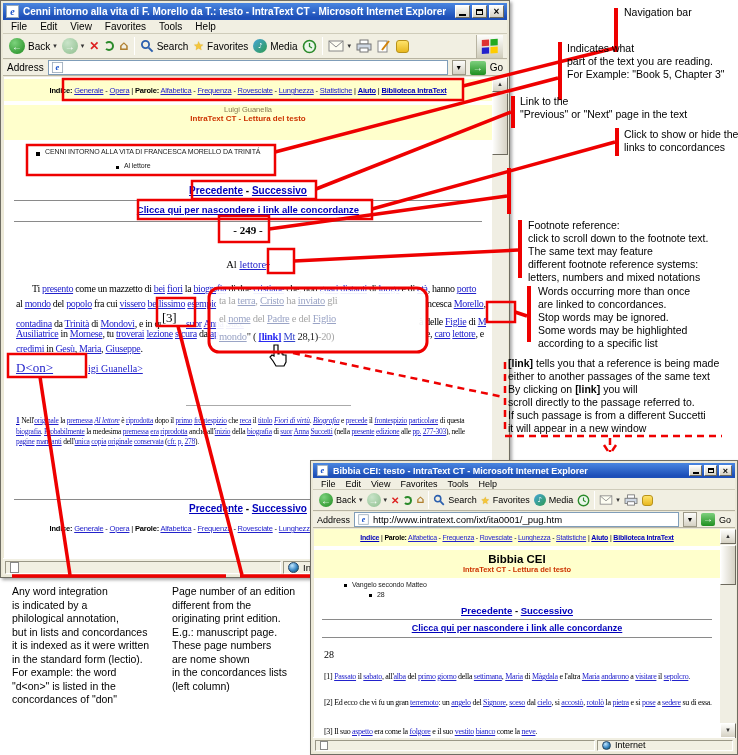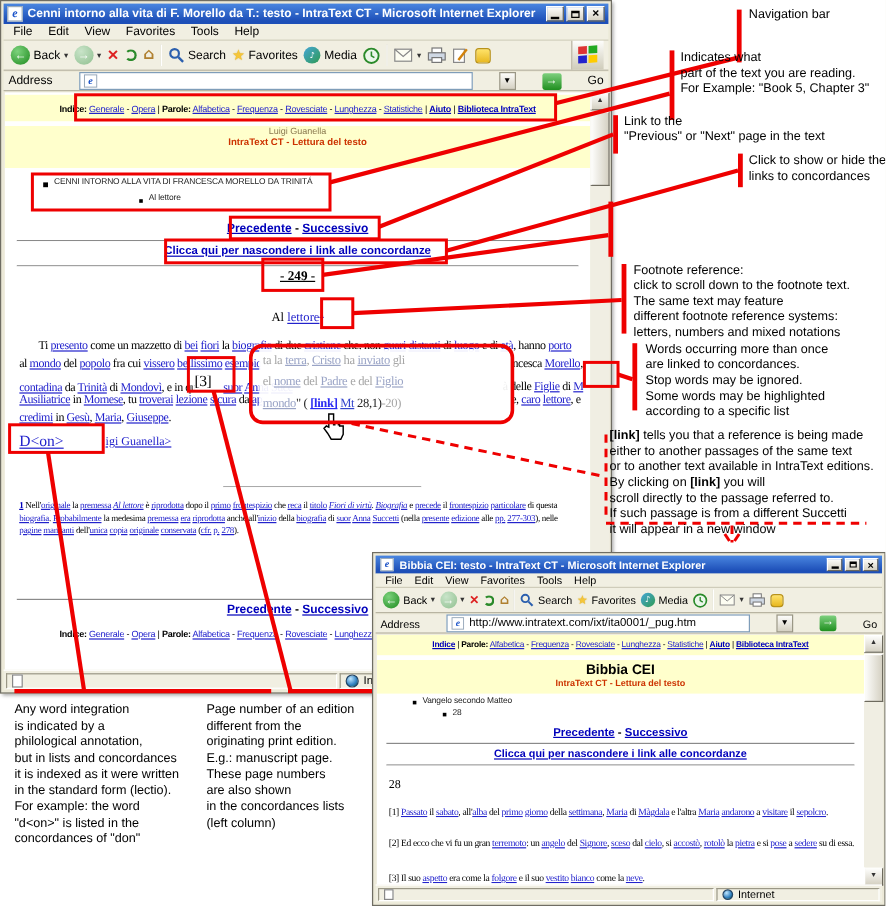--- a/index.html
+++ b/index.html
@@ -36,21 +36,21 @@
   .stopx{color:#d22;font:bold 12px "Liberation Sans";}
   .refr{width:10px;height:10px;border:2px solid #2a8a2a;border-left-color:transparent;border-radius:50%;}
   .homeg{color:#b08030;font:bold 13px "DejaVu Sans",sans-serif;line-height:12px;}
   .star{color:#f5c63a;font:12px "DejaVu Sans",sans-serif;text-shadow:0 0 1px #c90;}
   .media{width:14px;height:14px;border-radius:50%;background:linear-gradient(135deg,#46a6d8,#2e9a52);
          color:#fff;font:7px "DejaVu Sans";display:inline-flex;align-items:center;justify-content:center;}
   .msgr{width:13px;height:13px;border-radius:3px;background:linear-gradient(#ffe36a,#e8b820);border:1px solid #b8921a;}
   .winflag{margin-left:auto;margin-right:4px;flex:none;background:linear-gradient(#fdfdfb,#cfccba);
            border-left:1px solid #b8b4a2;padding:1px 3px;}
   .addrbar{position:absolute;left:2px;right:2px;background:#f1efe2;border-bottom:1px solid #b8b4a2;
-           display:flex;align-items:center;gap:22px;padding:0 4px;font-size:10px;}
+           display:flex;align-items:center;gap:4px;padding:0 4px;font-size:10px;}
   .addr-inp{flex:1;height:15px;background:#fff;border:1px solid #7f9db9;display:flex;align-items:center;
             gap:3px;padding:0 2px;font-size:9.5px;white-space:nowrap;overflow:hidden;}
   .addr-drop{width:14px;height:15px;background:linear-gradient(#fdfdfb,#d5d1c3);border:1px solid #9a9786;
              font-size:7px;text-align:center;line-height:14px;}
   .go-ico{width:16px;height:14px;border-radius:2px;background:linear-gradient(#7ed07e,#1f8f1f);
           color:#fff;font:bold 10px "Liberation Sans";text-align:center;line-height:13px;}
   .content{position:absolute;background:#fff;overflow:hidden;
            font-family:"Liberation Serif",serif;color:#000;}
   .sbar{position:absolute;background:#f0eee3;}
   .sbtn{position:absolute;left:0;width:16px;height:15px;background:linear-gradient(#fdfdfb,#d5d1c3);
@@ -224,21 +224,21 @@
       <div class="linkrow" style="top:108px;">
         <span class="blk">Precedente</span>
         <span> <span>-</span> </span>
         <span class="blk">Successivo</span>
       </div>
       <div class="hr3" style="left:10px;width:468px;top:123px;"></div>
       <div class="linkrow" style="top:127px;font-size:9.5px;">
         <span class="blk">Clicca qui per nascondere i link alle concordanze</span>
       </div>
       <div class="hr3" style="left:10px;width:468px;top:144px;"></div>
-      <div class="linkrow" style="top:147px;font:bold 11px 'Liberation Serif',serif;color:#000;text-decoration:underline;">- 249 -</div>
+      <div class="linkrow" style="top:147px;font:bold 11px 'Liberation Serif',serif;color:#000;">- 249 -</div>
       <div class="linkrow" style="top:180px;font:10.5px 'Liberation Serif',serif;color:#000;">Al <span class="lk">lettore</span><sup><span class="lk">1</span></sup></div>
 
       <div class="pline" style="top:206px;padding-left:16px;">Ti <span class="lk">presento</span> come un mazzetto di <span class="lk">bei</span> <span class="lk">fiori</span> la <span class="lk">biografia</span> di due <span class="lk">cristiane</span> che, non <span class="lk">guari</span> <span class="lk">distanti</span> di <span class="lk">luogo</span> e di <span class="lk">età</span>, hanno <span class="lk">porto</span></div>
       <div class="pline" style="top:221px;"><span class="seg" style="width:201px;">al <span class="lk">mondo</span> del <span class="lk">popolo</span> fra cui <span class="lk">vissero</span> <span class="lk">bellissimo</span> <span class="lk">esempio</span> di </span><span class="seg" style="width:210px;"></span><span>ncesca <span class="lk">Morello</span>,</span></div>
       <div class="pline" style="top:236px;"><span class="seg" style="width:146px;"><span class="lk">contadina</span> da <span class="lk">Trinità</span> di <span class="lk">Mondovì</span>, e in qu</span><span class="p3m">[3]</span><span class="seg" style="width:233px;"> <span class="lk">suor</span> <span class="lk">Anna</span> <span class="lk">Succ</span></span><span>à delle <span class="lk">Figlie</span> di <span class="lk">Maria</span></span></div>
       <div class="pline" style="top:251px;"><span class="seg" style="width:203px;"><span class="lk">Ausiliatrice</span> in <span class="lk">Mornese</span>, tu <span class="lk">troverai</span> <span class="lk">lezione</span> <span class="lk">sicura</span> da <span class="lk">apprendere</span></span><span class="seg" style="width:207px;"></span><span>e, <span class="lk">caro</span> <span class="lk">lettore</span>, e</span></div>
       <div class="pline" style="top:266px;"><span class="lk">credimi</span> in <span class="lk">Gesù</span>, <span class="lk">Maria</span>, <span class="lk">Giuseppe</span>.</div>
 
       <div class="popup" style="left:212px;top:214px;width:212px;height:58px;">
         <div><span class="g">ta la </span><span class="glk">terra</span><span class="g">, </span><span class="glk">Cristo</span><span class="g"> ha </span><span class="glk">inviato</span><span class="g"> gli</span></div>
@@ -355,21 +355,20 @@
   <div class="callout" style="left:538px;top:285px;">
     <div>Words occurring more than once</div>
       <div>are linked to concordances.</div>
       <div>Stop words may be ignored.</div>
       <div>Some words may be highlighted</div>
       <div>according to a specific list</div>
   </div>
   <div class="callout" style="left:508px;top:357px;">
     <div><span class="bb">[link]</span> tells you that a reference is being made</div>
       <div>either to another passages of the same text</div>
-      <div>or to another text available in IntraText editions.</div>
       <div>By clicking on <span class="bb">[link]</span> you will</div>
       <div>scroll directly to the passage referred to.</div>
       <div>If such passage is from a different Succetti</div>
       <div>it will appear in a new window</div>
   </div>
 
   <div class="note" style="left:12px;top:585px;">
     <div>Any word integration</div>
       <div>is indicated by a</div>
       <div>philological annotation,</div>
@@ -379,21 +378,21 @@
       <div>For example: the word</div>
       <div>"d&lt;on&gt;" is listed in the</div>
       <div>concordances of "don"</div>
   </div>
   <div class="note" style="left:172px;top:585px;">
     <div>Page number of an edition</div>
       <div>different from the</div>
       <div>originating print edition.</div>
       <div>E.g.: manuscript page.</div>
       <div>These page numbers</div>
-      <div>are also shown</div>
+      <div>are nome shown</div>
       <div>in the concordances lists</div>
       <div>(left column)</div>
   </div>
 
   <div class="win" id="biblewin">
     <div class="titlebar" style="height:15px;">
       <span class="ie-ico" style="transform:scale(.85);">e</span>
       <span class="tb-title" style="font-size:9px;">Bibbia CEI: testo - IntraText CT - Microsoft Internet Explorer</span>
       <span class="winbtns">
         <span class="wbtn" style="width:13px;height:11px;">

